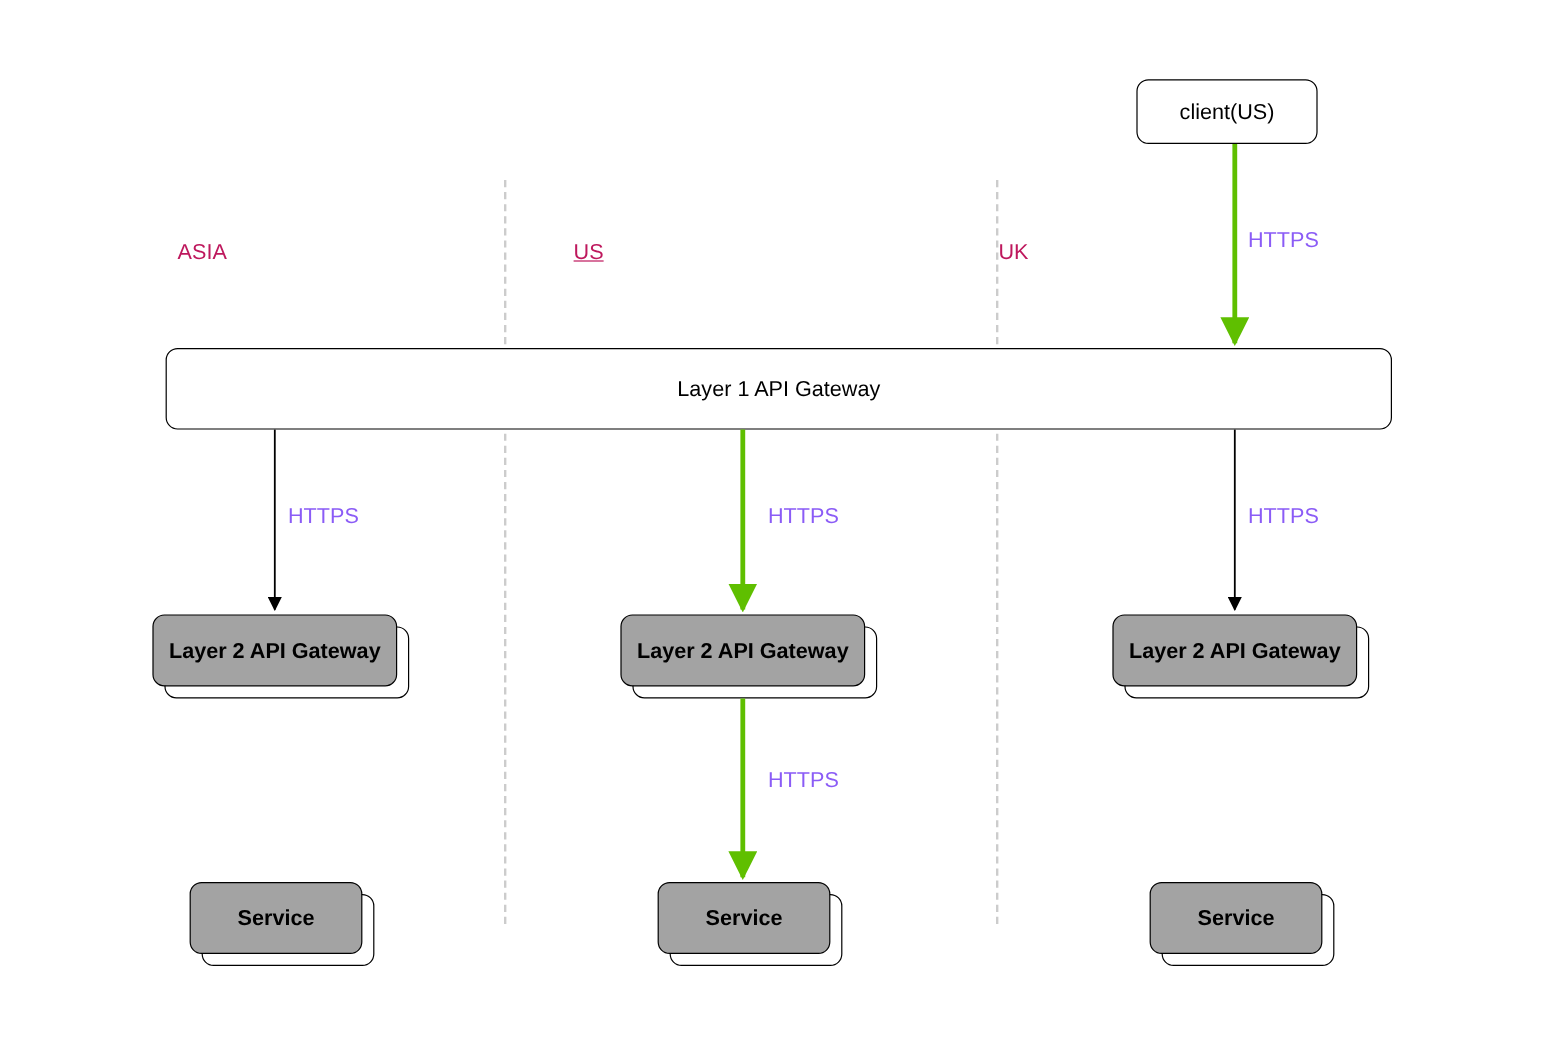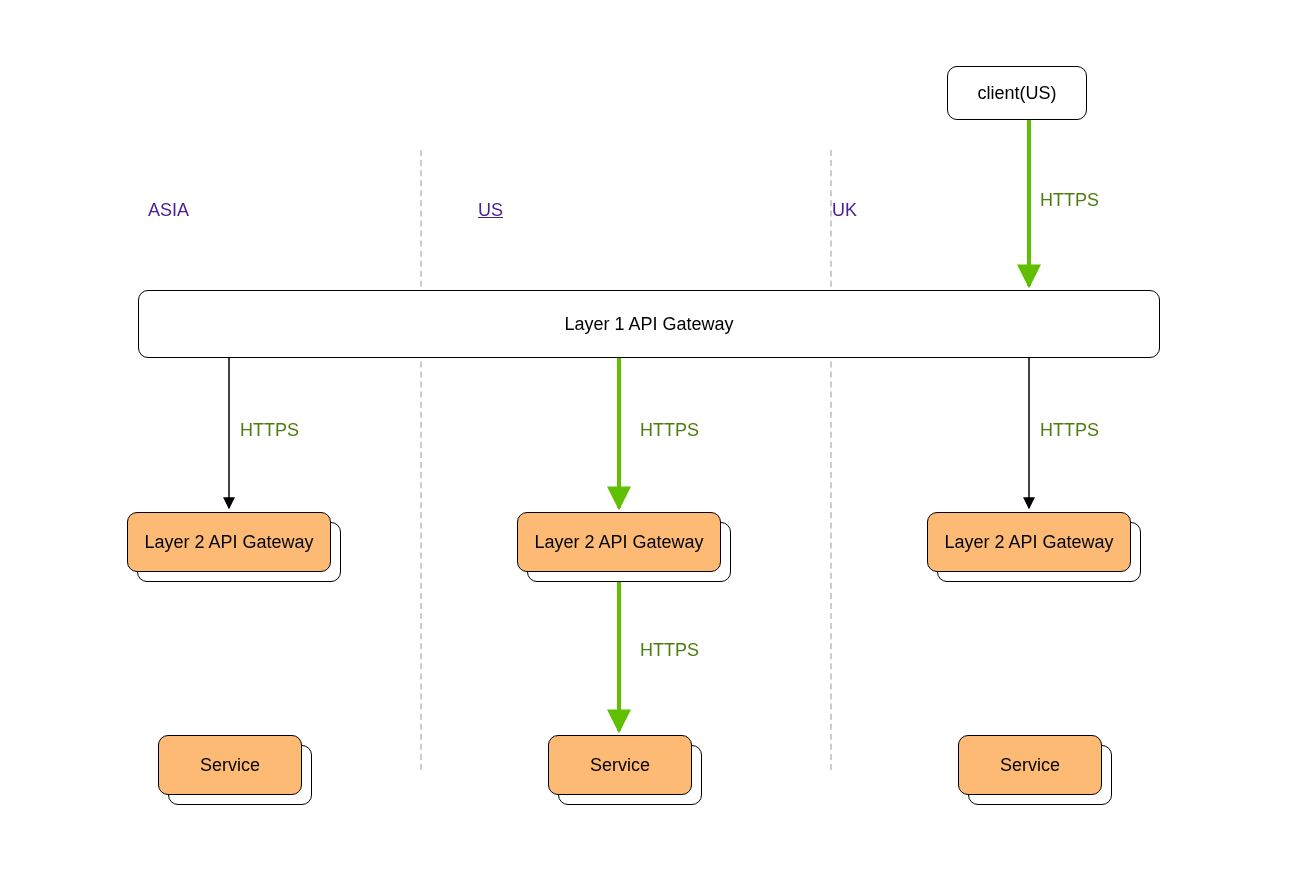--- a/index.html
+++ b/index.html
@@ -13,21 +13,21 @@
     position: relative;
   }
   .canvas {
     position: relative;
     width: 1304px;
     height: 876px;
   }
   .region-label {
     position: absolute;
     font-size: 18px;
-    color: #4c1d95;
+    color: #be185d;
   }
   .divider {
     position: absolute;
     border-left: 2px dashed #cccccc;
     width: 0;
   }
   .box {
     position: absolute;
     background: #fff;
     border: 1.5px solid #000;
@@ -41,32 +41,33 @@
     position: absolute;
   }
   .stacked .back {
     position: absolute;
     background: #fff;
     border: 1.5px solid #000;
     border-radius: 10px;
   }
   .stacked .front {
     position: absolute;
-    background: #fdba74;
+    background: #a3a3a3;
     border: 1.5px solid #000;
     border-radius: 10px;
     display: flex;
     align-items: center;
     justify-content: center;
     font-size: 18px;
+    font-weight: bold;
   }
   .edge-label {
     position: absolute;
     font-size: 18px;
-    color: #4d7c0f;
+    color: #8b5cf6;
   }
   svg.arrows {
     position: absolute;
     top: 0; left: 0;
     width: 1304px;
     height: 876px;
     pointer-events: none;
   }
 </style>
 </head>
@@ -74,21 +75,21 @@
 
 <div class="canvas">
 
   <div class="divider" style="left:420px; top:150px; height:620px;"></div>
   <div class="divider" style="left:830px; top:150px; height:620px;"></div>
 
   <div class="region-label" style="left:148px; top:200px;">ASIA</div>
   <div class="region-label" style="left:478px; top:200px;text-decoration:underline;">US</div>
   <div class="region-label" style="left:832px; top:200px;">UK</div>
 
-  <div class="box" style="left:947px; top:66px; width:140px; height:54px;">
+  <div class="box" style="left:947px; top:66px; width:151px; height:54px;">
     <span>client(US)</span>
   </div>
 
   <div class="box" style="left:138px; top:290px; width:1022px; height:68px;">
     <span>Layer 1 API Gateway</span>
   </div>
 
   <div class="stacked" style="left:127px; top:512px; width:214px; height:70px;">
     <div class="back" style="left:10px; top:10px; width:204px; height:60px;"></div>
     <div class="front" style="left:0; top:0; width:204px; height:60px;">

